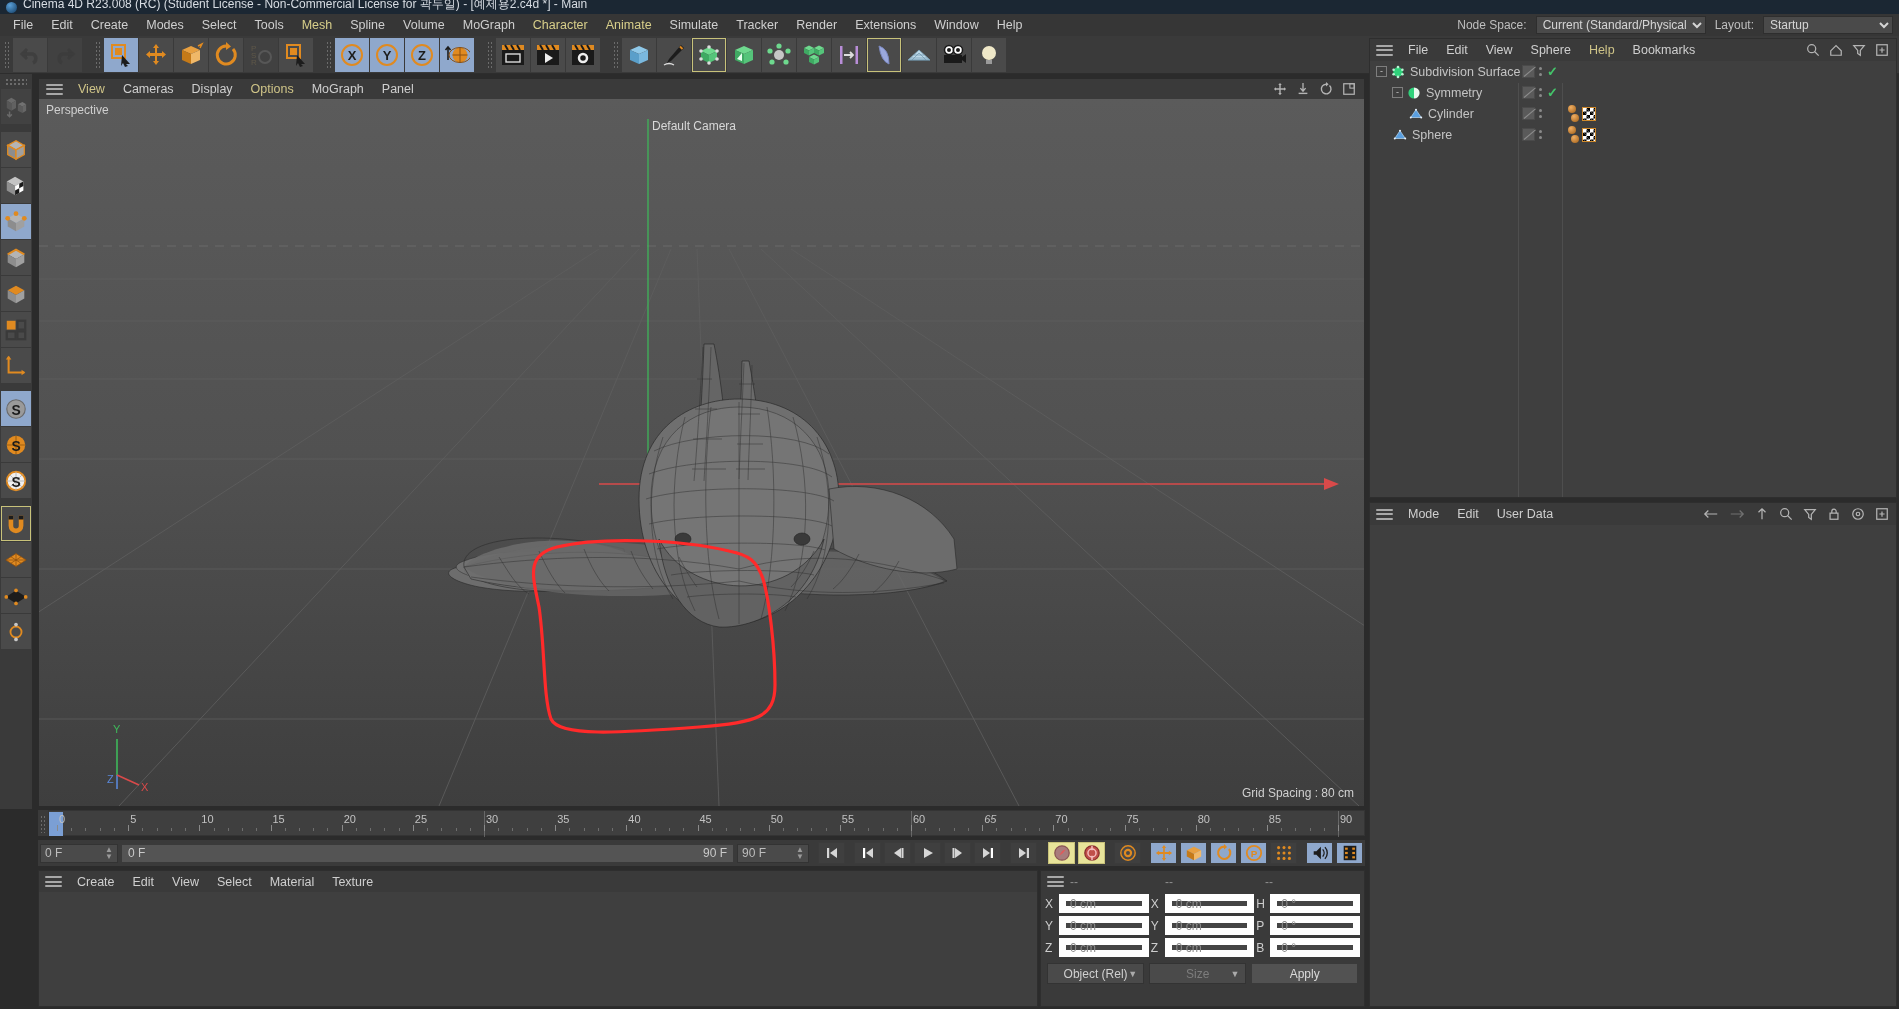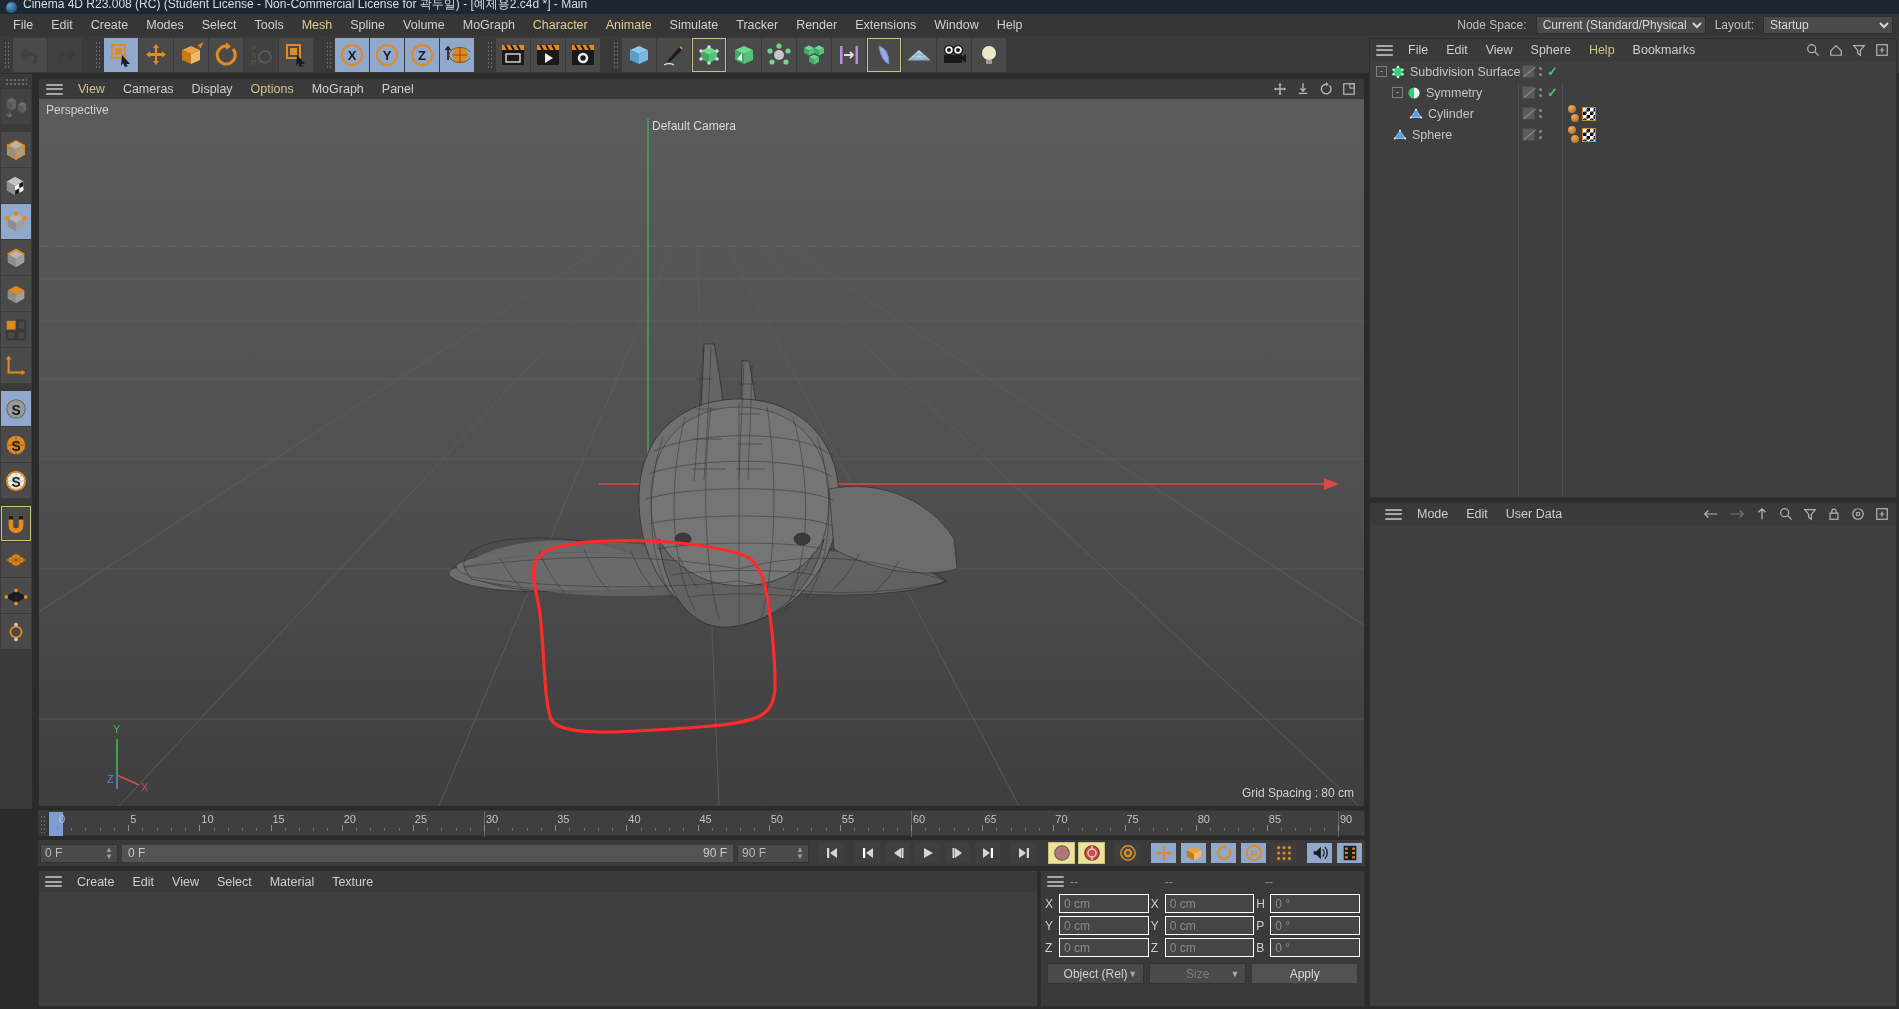--- a/index.html
+++ b/index.html
@@ -174,21 +174,21 @@
     position:absolute; left:1040px; top:870px; width:325px; height:137px;
     background:#3a3a3a; border:1px solid #2e2e2e;
   }
   #coordmgr .cbar{
     height:21px; display:flex; align-items:center; gap:0; font-size:12px;
     color:#8e8e8e; padding-left:3px;
   }
   .crow{ display:flex; align-items:center; height:21px; margin:1px 4px; gap:2px; }
   .caxis{ width:12px; font-size:12px; color:#cdcdcd; text-align:left; flex:none; }
   .cfield{
-    flex:1; background:#454545; border:1px solid #ffffff; height:19px;
+    flex:1; background:#454545; border:7px solid #ffffff; height:19px;
     display:flex; align-items:center; padding:0 4px; font-size:12px;
     color:#8c8c8c;
   }
   .cbtnrow{ display:flex; gap:5px; margin:5px 6px 0; }
   .csel{
     flex:1; background:#4a4a4a; border:1px solid #333; height:21px;
     display:flex;align-items:center;justify-content:center;
     font-size:12px; color:#d0d0d0; position:relative;
   }
   .csel.dis{ color:#7d7d7d; }
@@ -240,21 +240,21 @@
   }
   #objmgr .vline{ position:absolute; left:148px; top:22px; bottom:0; width:1px; background:#4e4e4e; }
   #objmgr .vline2{ position:absolute; left:192px; top:22px; bottom:0; width:1px; background:#4e4e4e; }
 
   
   #attrmgr{
     position:absolute; left:1369px; top:502px; width:528px; height:505px;
     background:#3a3a3a; border:1px solid #2e2e2e;
   }
   #attrmgr .abar{
-    height:22px; display:flex; align-items:center; padding-left:12px;
+    height:22px; display:flex; align-items:center; padding-left:3px;
     font-size:12.5px;
   }
   #attrmgr .abar .mi{ padding:1px 9px; color:#cfcfcf; }
   #attrmgr .abar .aicons{ margin-left:auto; display:flex; gap:10px; padding-right:7px; align-items:center;}
   #attr-body{ position:absolute; left:0; top:22px; right:0; bottom:0; background:#3f3f3f; }
 
   svg{ display:block; }
   .ic{ stroke:#b4b4b4; fill:none; stroke-width:1.4; }
 </style>
 </head>

